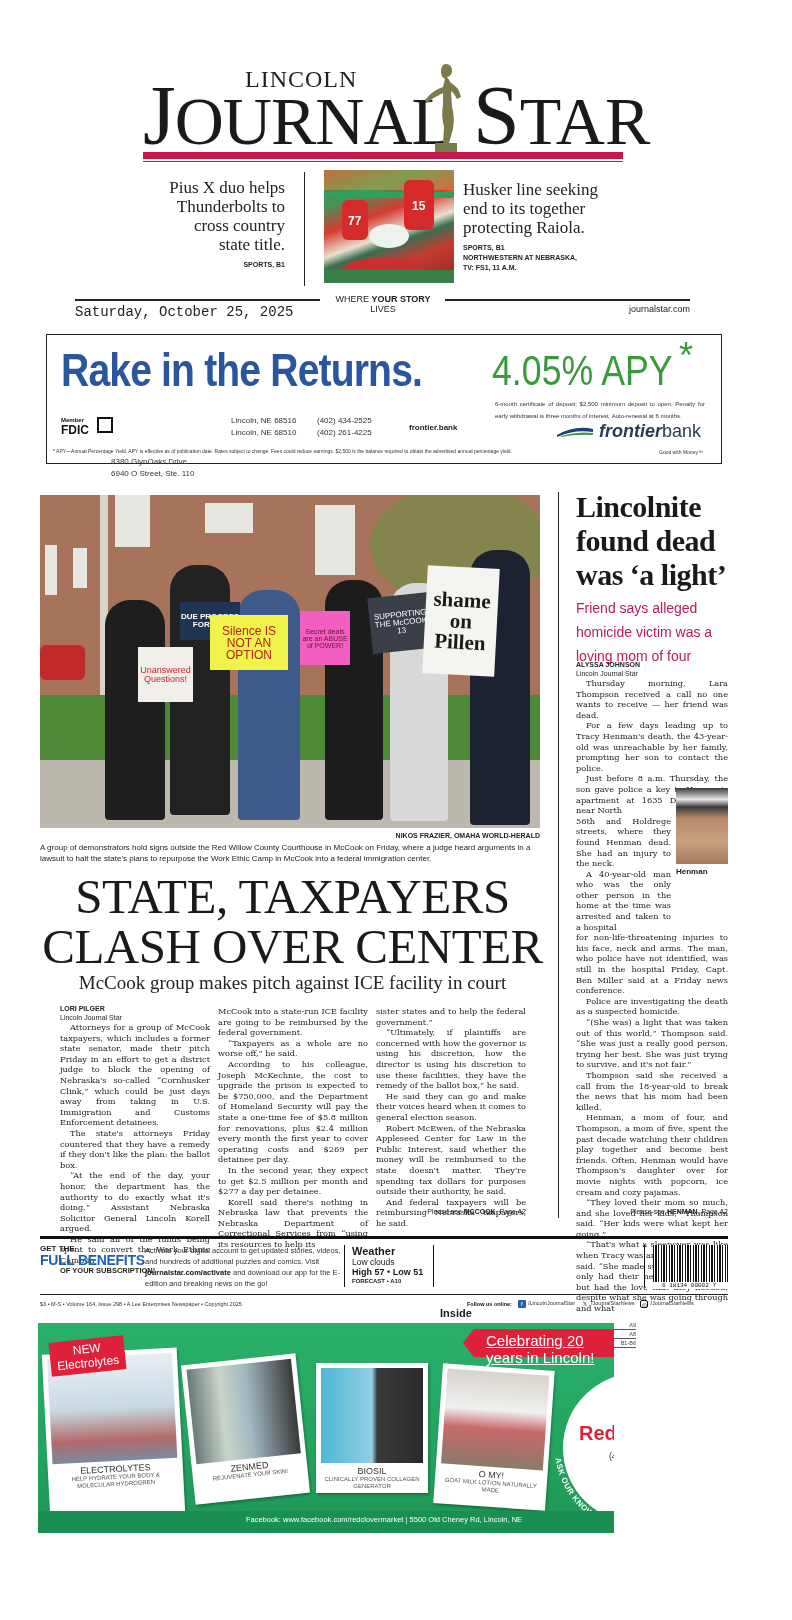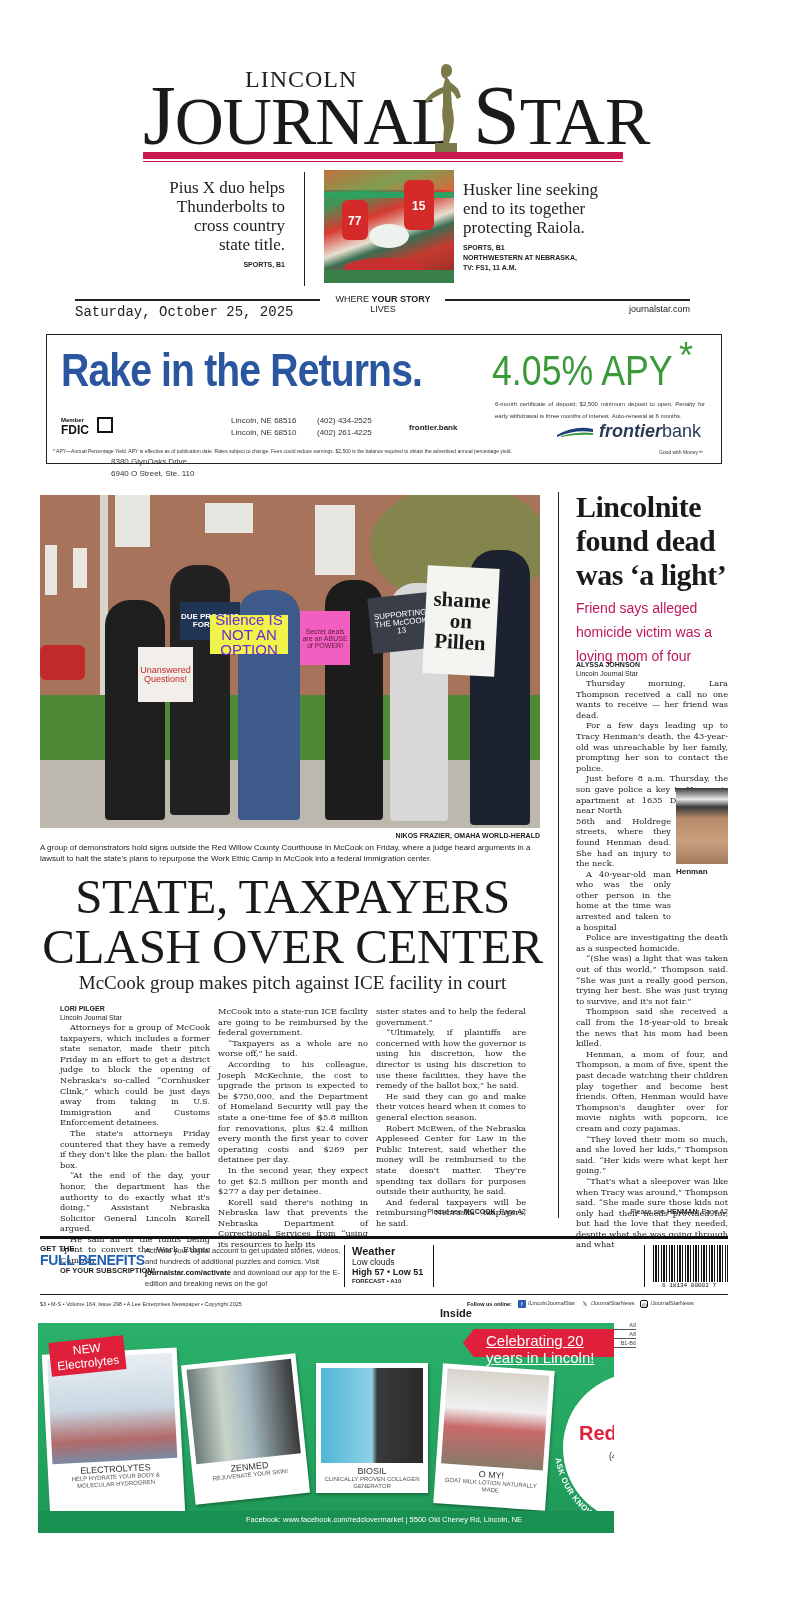--- a/index.html
+++ b/index.html
@@ -207,21 +207,21 @@
 
   <div class="abs" style="left:65px;top:105px;width:60px;height:220px;background:#1e1e1e;border-radius:25px 25px 4px 4px"></div>
   <div class="abs" style="left:130px;top:70px;width:60px;height:250px;background:#222;border-radius:25px 25px 4px 4px"></div>
   <div class="abs" style="left:198px;top:95px;width:62px;height:230px;background:#3e5a8a;border-radius:25px 25px 4px 4px"></div>
   <div class="abs" style="left:285px;top:85px;width:58px;height:240px;background:#1c1c1c;border-radius:25px 25px 4px 4px"></div>
   <div class="abs" style="left:350px;top:88px;width:58px;height:238px;background:#d8d8d8;border-radius:25px 25px 4px 4px"></div>
   <div class="abs" style="left:430px;top:55px;width:60px;height:275px;background:#1c2230;border-radius:25px 25px 4px 4px"></div>
 
   <div class="sign" style="left:140px;top:107px;width:60px;height:38px;background:#203454;color:#fff;font-size:8px;font-weight:bold">DUE PROCESS FOR ALL</div>
   <div class="sign" style="left:98px;top:152px;width:55px;height:55px;background:#f2eeea;color:#c22a2a;font-size:9px">Unanswered Questions!</div>
-  <div class="sign" style="left:170px;top:120px;width:78px;height:39px;background:#f0f34a;color:#6d28d9;font-size:15px">Silence IS NOT AN OPTION</div>
+  <div class="sign" style="left:170px;top:120px;width:78px;height:55px;background:#f0f34a;color:#b91c1c;font-size:12px">Silence IS NOT AN OPTION</div>
   <div class="sign" style="left:260px;top:116px;width:50px;height:54px;background:#f25fc0;color:#5a1a3a;font-size:7px">Secret deals are an ABUSE of POWER!</div>
   <div class="sign" style="left:330px;top:100px;width:62px;height:56px;background:#3a3e48;color:#fff;font-size:8px;transform:rotate(-6deg)">SUPPORTING THE McCOOK 13</div>
   <div class="sign" style="left:385px;top:72px;width:72px;height:108px;background:#f4f4f0;color:#1a1a1a;font-size:21px;font-family:'Liberation Serif',serif;font-weight:bold;transform:rotate(3deg)">shame on Pillen</div>
 </div>
 <div class="abs photo-credit">NIKOS FRAZIER, OMAHA WORLD-HERALD</div>
 <div class="abs photo-caption">A group of demonstrators hold signs outside the Red Willow County Courthouse in McCook on Friday, where a judge heard arguments in a lawsuit to halt the state's plans to repurpose the Work Ethic Camp in McCook into a federal immigration center.</div>
 
 <div class="abs main-head">
   <div>STATE, TAXPAYERS</div>
   <div>CLASH OVER CENTER</div>
@@ -256,20 +256,21 @@
 <div class="abs side-deck">Friend says alleged homicide victim was a loving mom of four</div>
 <div class="col" style="left:576px;top:660px;width:152px">
   <div class="byline"><b>ALYSSA JOHNSON</b><span>Lincoln Journal Star</span></div>
   <p>Thursday morning, Lara Thompson received a call no one wants to receive — her friend was dead.</p>
   <p>For a few days leading up to Tracy Henman's death, the 43-year-old was unreachable by her family, prompting her son to contact the police.</p>
   <p>Just before 8 a.m. Thursday, the son gave police a key to Henman's apartment at 1635 Deweese St., near North</p>
   <div style="width:95px">
     <p style="text-indent:0">56th and Holdrege streets, where they found Henman dead. She had an injury to the neck.</p>
     <p>A 40-year-old man who was the only other person in the home at the time was arrested and taken to a hospital</p>
   </div>
+  <p style="text-indent:0">for non-life-threatening injuries to his face, neck and arms. The man, who police have not identified, was still in the hospital Friday, Capt. Ben Miller said at a Friday news conference.</p>
   <p>Police are investigating the death as a suspected homicide.</p>
   <p>“(She was) a light that was taken out of this world,” Thompson said. “She was just a really good person, trying her best. She was just trying to survive, and it's not fair.”</p>
   <p>Thompson said she received a call from the 18-year-old to break the news that his mom had been killed.</p>
   <p>Henman, a mom of four, and Thompson, a mom of five, spent the past decade watching their children play together and become best friends. Often, Henman would have Thompson's daughter over for movie nights with popcorn, ice cream and cozy pajamas.</p>
   <p>“They loved their mom so much, and she loved her kids,” Thompson said. “Her kids were what kept her going.”</p>
   <p>“That's what a sleepover was like when Tracy was around,” Thompson said. “She made sure those kids not only had their needs provided for, but had the love that they needed, despite what she was going through and what</p>
 </div>
 <div class="abs henman-photo"></div>
 <div class="abs henman-cap">Henman</div>
 <div class="abs jump" style="left:576px;top:1208px;width:152px"><span>Please see </span><b>HENMAN</b><span>, Page A2</span></div>

